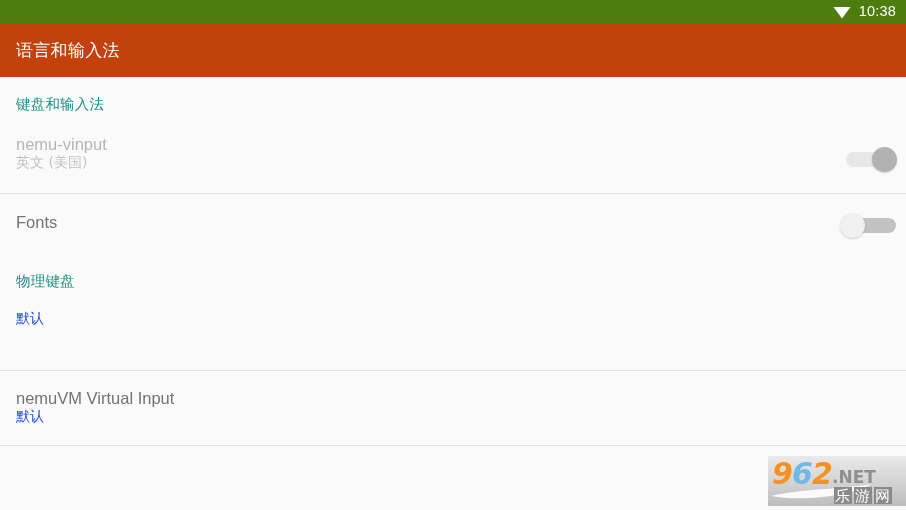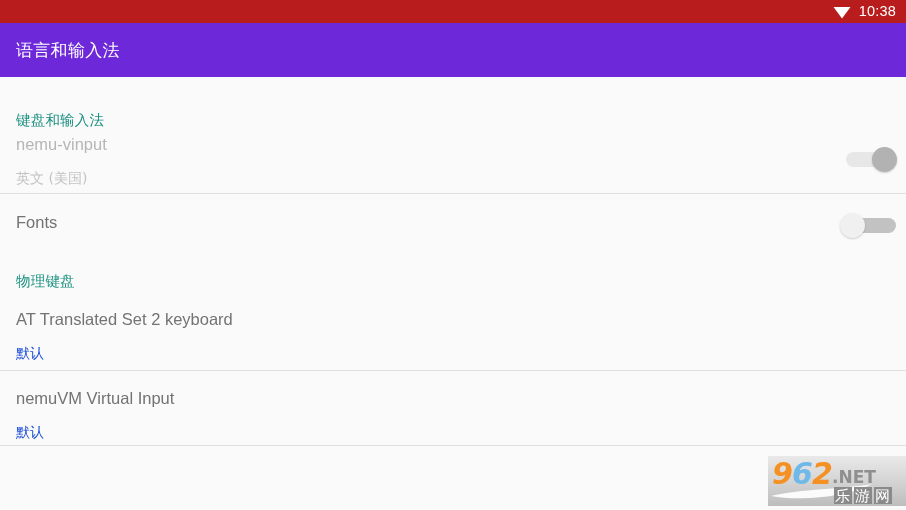--- a/index.html
+++ b/index.html
@@ -22,21 +22,21 @@
     background: #fafafa;
     overflow: hidden;
   }
 
   
   #status-bar {
     position: absolute;
     top: 0; left: 0;
     width: 906px;
     height: 23px;
-    background: #b91c1c;
+    background: #4d7c0f;
     display: flex;
     align-items: center;
     justify-content: flex-end;
     padding-right: 10px;
     box-sizing: border-box;
   }
   #wifi-icon {
     width: 18px;
     height: 14px;
     margin-right: 8px;
@@ -49,21 +49,21 @@
     line-height: 1;
     font-family: "Liberation Sans", sans-serif;
   }
 
   
   #action-bar {
     position: absolute;
     top: 23px; left: 0;
     width: 906px;
     height: 54px;
-    background: #6d28d9;
+    background: #c2410c;
     display: flex;
     align-items: center;
     box-sizing: border-box;
     padding-left: 16px;
   }
   #action-bar-title {
     color: #ffffff;
     font-size: 17px;
     font-family: "DejaVu Sans", "Liberation Sans", sans-serif;
     letter-spacing: 0.3px;
@@ -104,21 +104,21 @@
     line-height: 1.15;
     white-space: nowrap;
   }
   .row-title.enabled { color: #737373; }
   .row-title.disabled { color: #b6b6b6; }
 
   .row-subtitle {
     font-size: 14px;
     font-family: "DejaVu Sans", "Liberation Sans", sans-serif;
     line-height: 1.15;
-    margin-top: 16px;
+    margin-top: 0;
     white-space: nowrap;
   }
   .row-subtitle.enabled { color: #1d4ed8; }
   .row-subtitle.disabled { color: #c3c3c3; }
 
   .divider {
     position: absolute;
     left: 0;
     width: 906px;
     height: 1px;
@@ -176,21 +176,21 @@
     </svg>
     <span id="status-time">10:38</span>
   </div>
 
   <div id="action-bar">
     <span id="action-bar-title">语言和输入法</span>
   </div>
 
   <div id="content">
 
-    <div class="section-header" style="top:34px;">键盘和输入法</div>
+    <div class="section-header" style="top:18px;">键盘和输入法</div>
 
     <div class="list-row" style="top:54px;height:62px;">
       <div class="row-text" style="top:4px;">
         <div class="row-title disabled">nemu-vinput</div>
         <div class="row-subtitle disabled">英文 (美国)</div>
       </div>
       <div class="switch on-disabled" style="left:846px; top:14px;">
         <div class="track"></div>
         <div class="knob"></div>
       </div>
@@ -205,21 +205,20 @@
       <div class="switch off" style="left:840px; top:17px;">
         <div class="track"></div>
         <div class="knob"></div>
       </div>
     </div>
 
     <div class="section-header" style="top:195px;">物理键盘</div>
 
     <div class="list-row" style="top:228px;height:65px;">
       <div class="row-text" style="top:5px;">
-        <div class="row-title enabled">AT Translated Set 2 keyboard</div>
         <div class="row-subtitle enabled">默认</div>
       </div>
     </div>
 
     <div class="divider" style="top:293px;"></div>
 
     <div class="list-row" style="top:294px;height:74px;padding-left:20px;">
       <div class="row-text" style="top:18px;">
         <div class="row-title enabled">nemuVM Virtual Input</div>
         <div class="row-subtitle enabled">默认</div>

